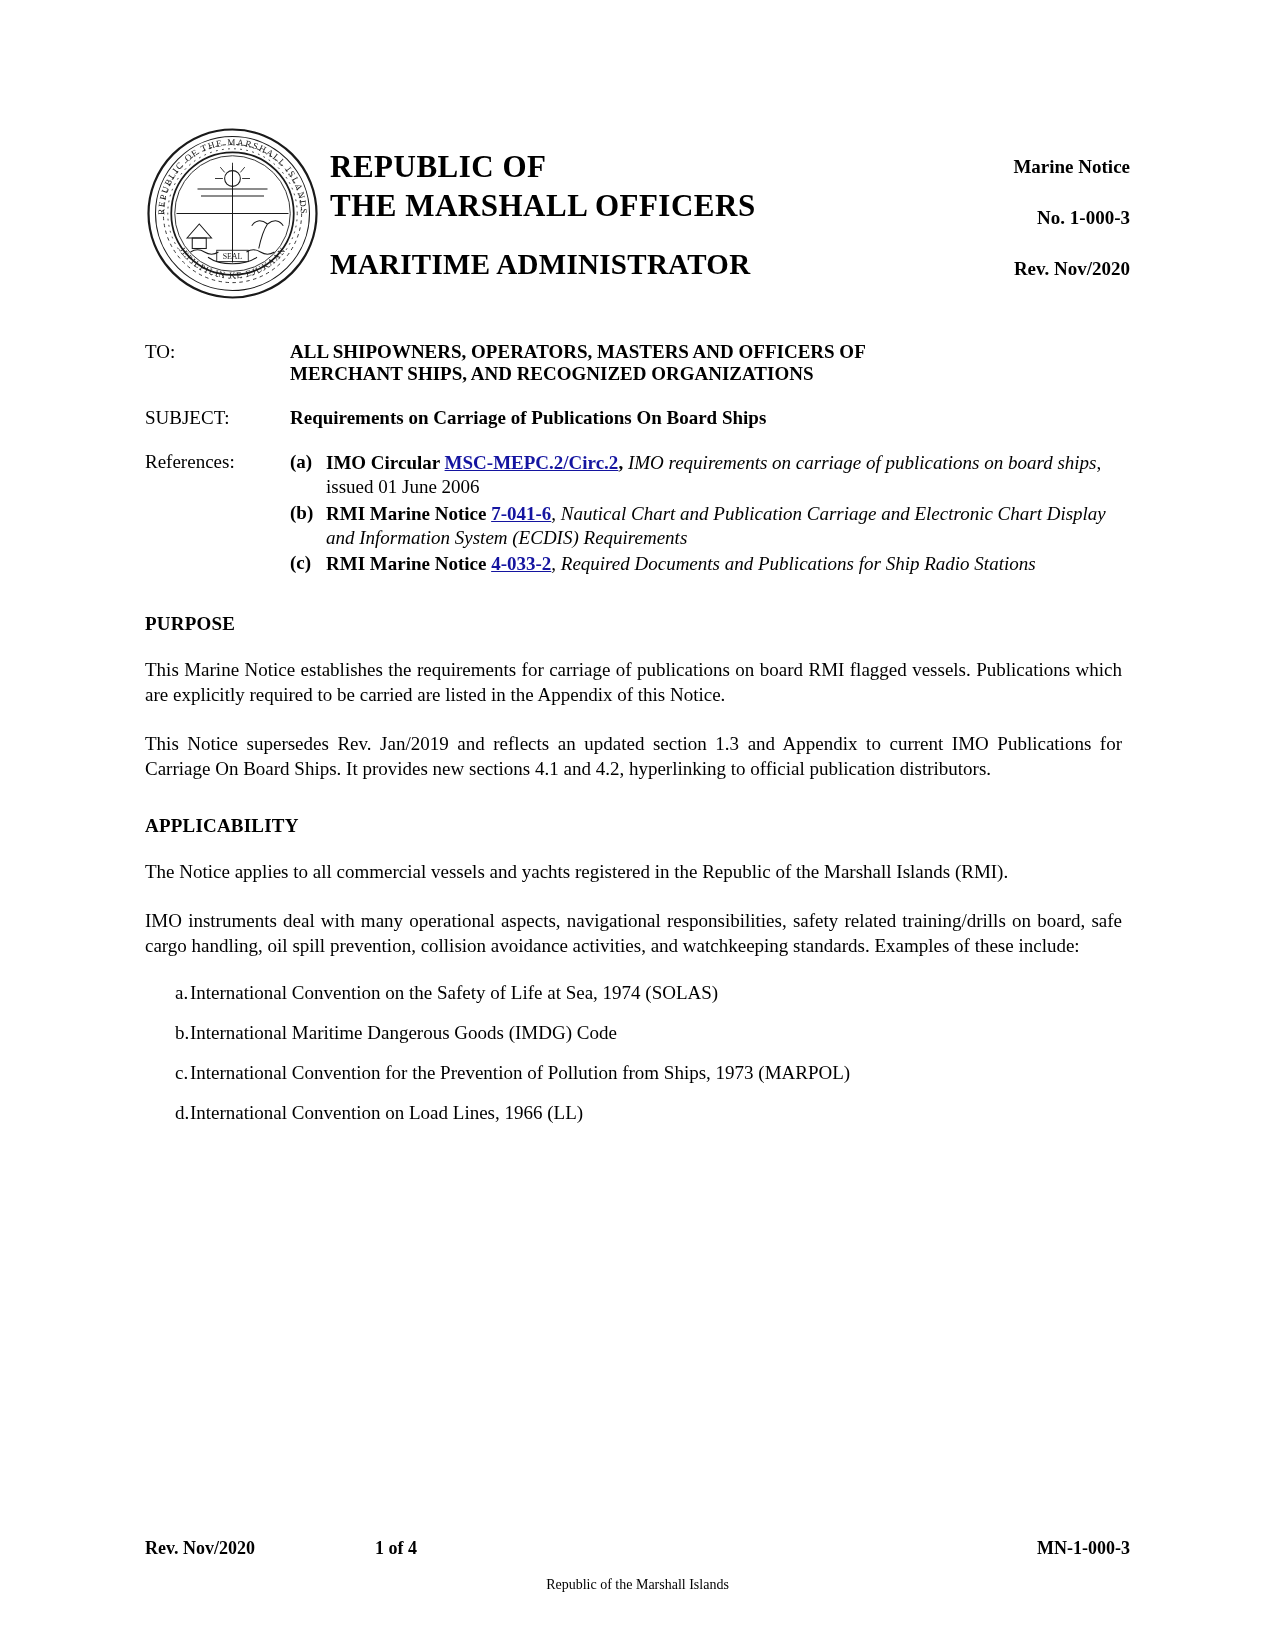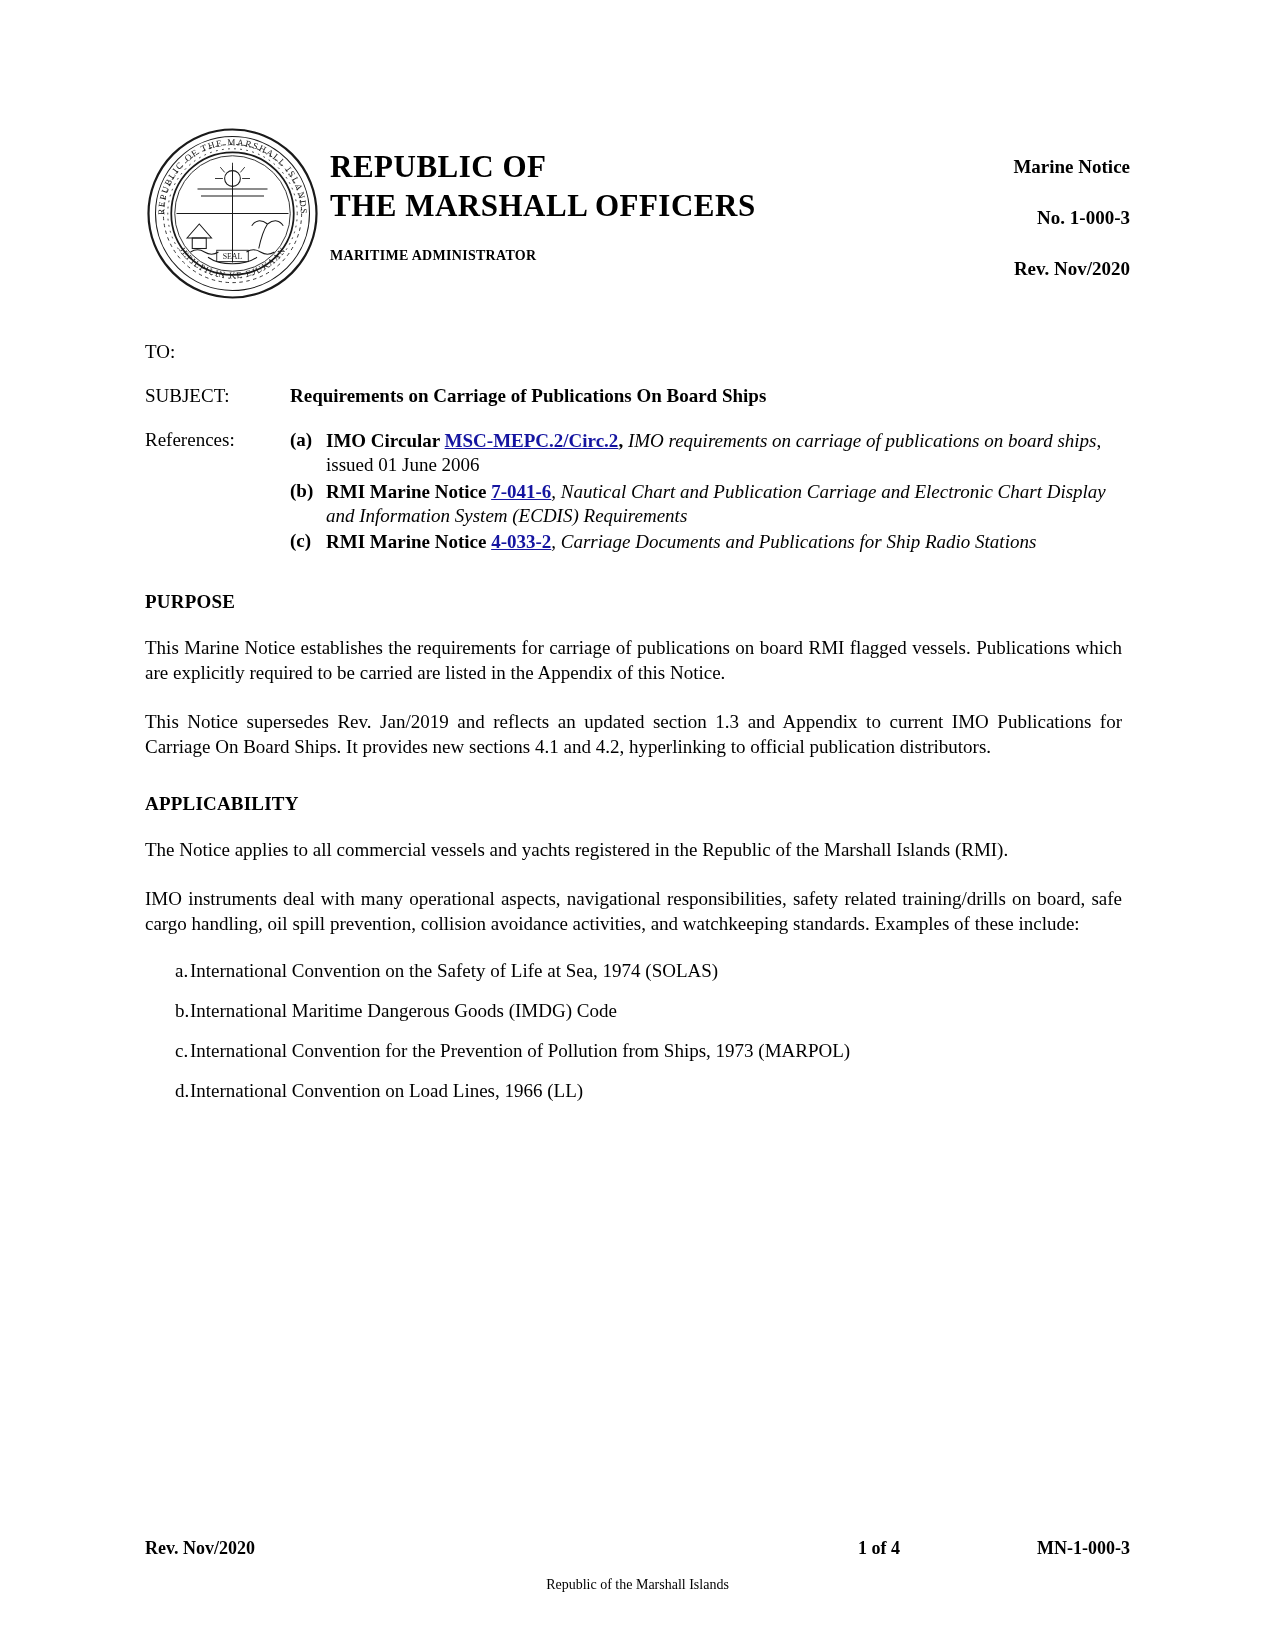--- a/index.html
+++ b/index.html
@@ -48,21 +48,21 @@
     letter-spacing: 0.5px;
     line-height: 1.25;
   }
   .title-line2 {
     font-size: 31px;
     font-weight: bold;
     letter-spacing: 0.5px;
     line-height: 1.25;
   }
   .title-sub {
-    font-size: 14px;
+    font-size: 29px;
     font-weight: bold;
     margin-top: 22px;
     letter-spacing: 0.3px;
   }
   .header-right {
     flex: 0 0 200px;
     width: 200px;
     text-align: right;
     padding-top: 36px;
     font-weight: bold;
@@ -159,21 +159,21 @@
   .footer {
     position: absolute;
     left: 145px;
     right: 145px;
     bottom: 92px;
     display: flex;
     justify-content: space-between;
     font-size: 18px;
     font-weight: bold;
   }
-  .footer .center { flex: 1 1 auto; text-align: right; }
+  .footer .center { flex: 1 1 auto; text-align: left; }
   .footer .left { flex: 0 0 230px; text-align: left; }
   .footer .right { flex: 0 0 230px; text-align: right; }
   .footer-note {
     position: absolute;
     left: 0;
     right: 0;
     bottom: 58px;
     text-align: center;
     font-size: 14px;
   }
@@ -252,20 +252,24 @@
       <div>Marine Notice</div>
       <div>No. 1-000-3</div>
       <div>Rev. Nov/2020</div>
     </div>
   </div>
 
   <div class="meta">
 
     <div class="meta-row">
       <div class="meta-label">TO:</div>
+      <div class="meta-value">
+        <div class="justify-full">ALL SHIPOWNERS, OPERATORS, MASTERS AND OFFICERS OF</div>
+        <div class="line2">MERCHANT SHIPS, AND RECOGNIZED ORGANIZATIONS</div>
+      </div>
     </div>
 
     <div class="meta-row">
       <div class="meta-label">SUBJECT:</div>
       <div class="meta-value">Requirements on Carriage of Publications On Board Ships</div>
     </div>
 
     <div class="meta-row">
       <div class="meta-label">References:</div>
       <div class="ref-list">
@@ -275,21 +279,21 @@
           <div class="ref-text"><b>IMO Circular </b><a class="doclink" href="#">MSC-MEPC.2/Circ.2</a><b>,</b><i> IMO requirements on carriage of publications on board ships</i><span>, issued 01 June 2006</span></div>
         </div>
 
         <div class="ref-item">
           <div class="ref-marker">(b)</div>
           <div class="ref-text"><b>RMI Marine Notice </b><a class="doclink" href="#">7-041-6</a><i>, Nautical Chart and Publication Carriage and Electronic Chart Display and Information System (ECDIS) Requirements</i></div>
         </div>
 
         <div class="ref-item">
           <div class="ref-marker">(c)</div>
-          <div class="ref-text"><b>RMI Marine Notice </b><a class="doclink" href="#">4-033-2</a><i>, Carriage Documents and Publications for Ship Radio Stations</i></div>
+          <div class="ref-text"><b>RMI Marine Notice </b><a class="doclink" href="#">4-033-2</a><i>, Required Documents and Publications for Ship Radio Stations</i></div>
         </div>
 
       </div>
     </div>
   </div>
 
   <div class="section-heading">PURPOSE</div>
   <p class="body">This Marine Notice establishes the requirements for carriage of publications on board RMI flagged vessels. Publications which are explicitly required to be carried are listed in the Appendix of this Notice.</p>
   <p class="body">This Notice supersedes Rev. Jan/2019 and reflects an updated section 1.3 and Appendix to current IMO Publications for Carriage On Board Ships. It provides new sections 4.1 and 4.2, hyperlinking to official publication distributors.</p>
 

